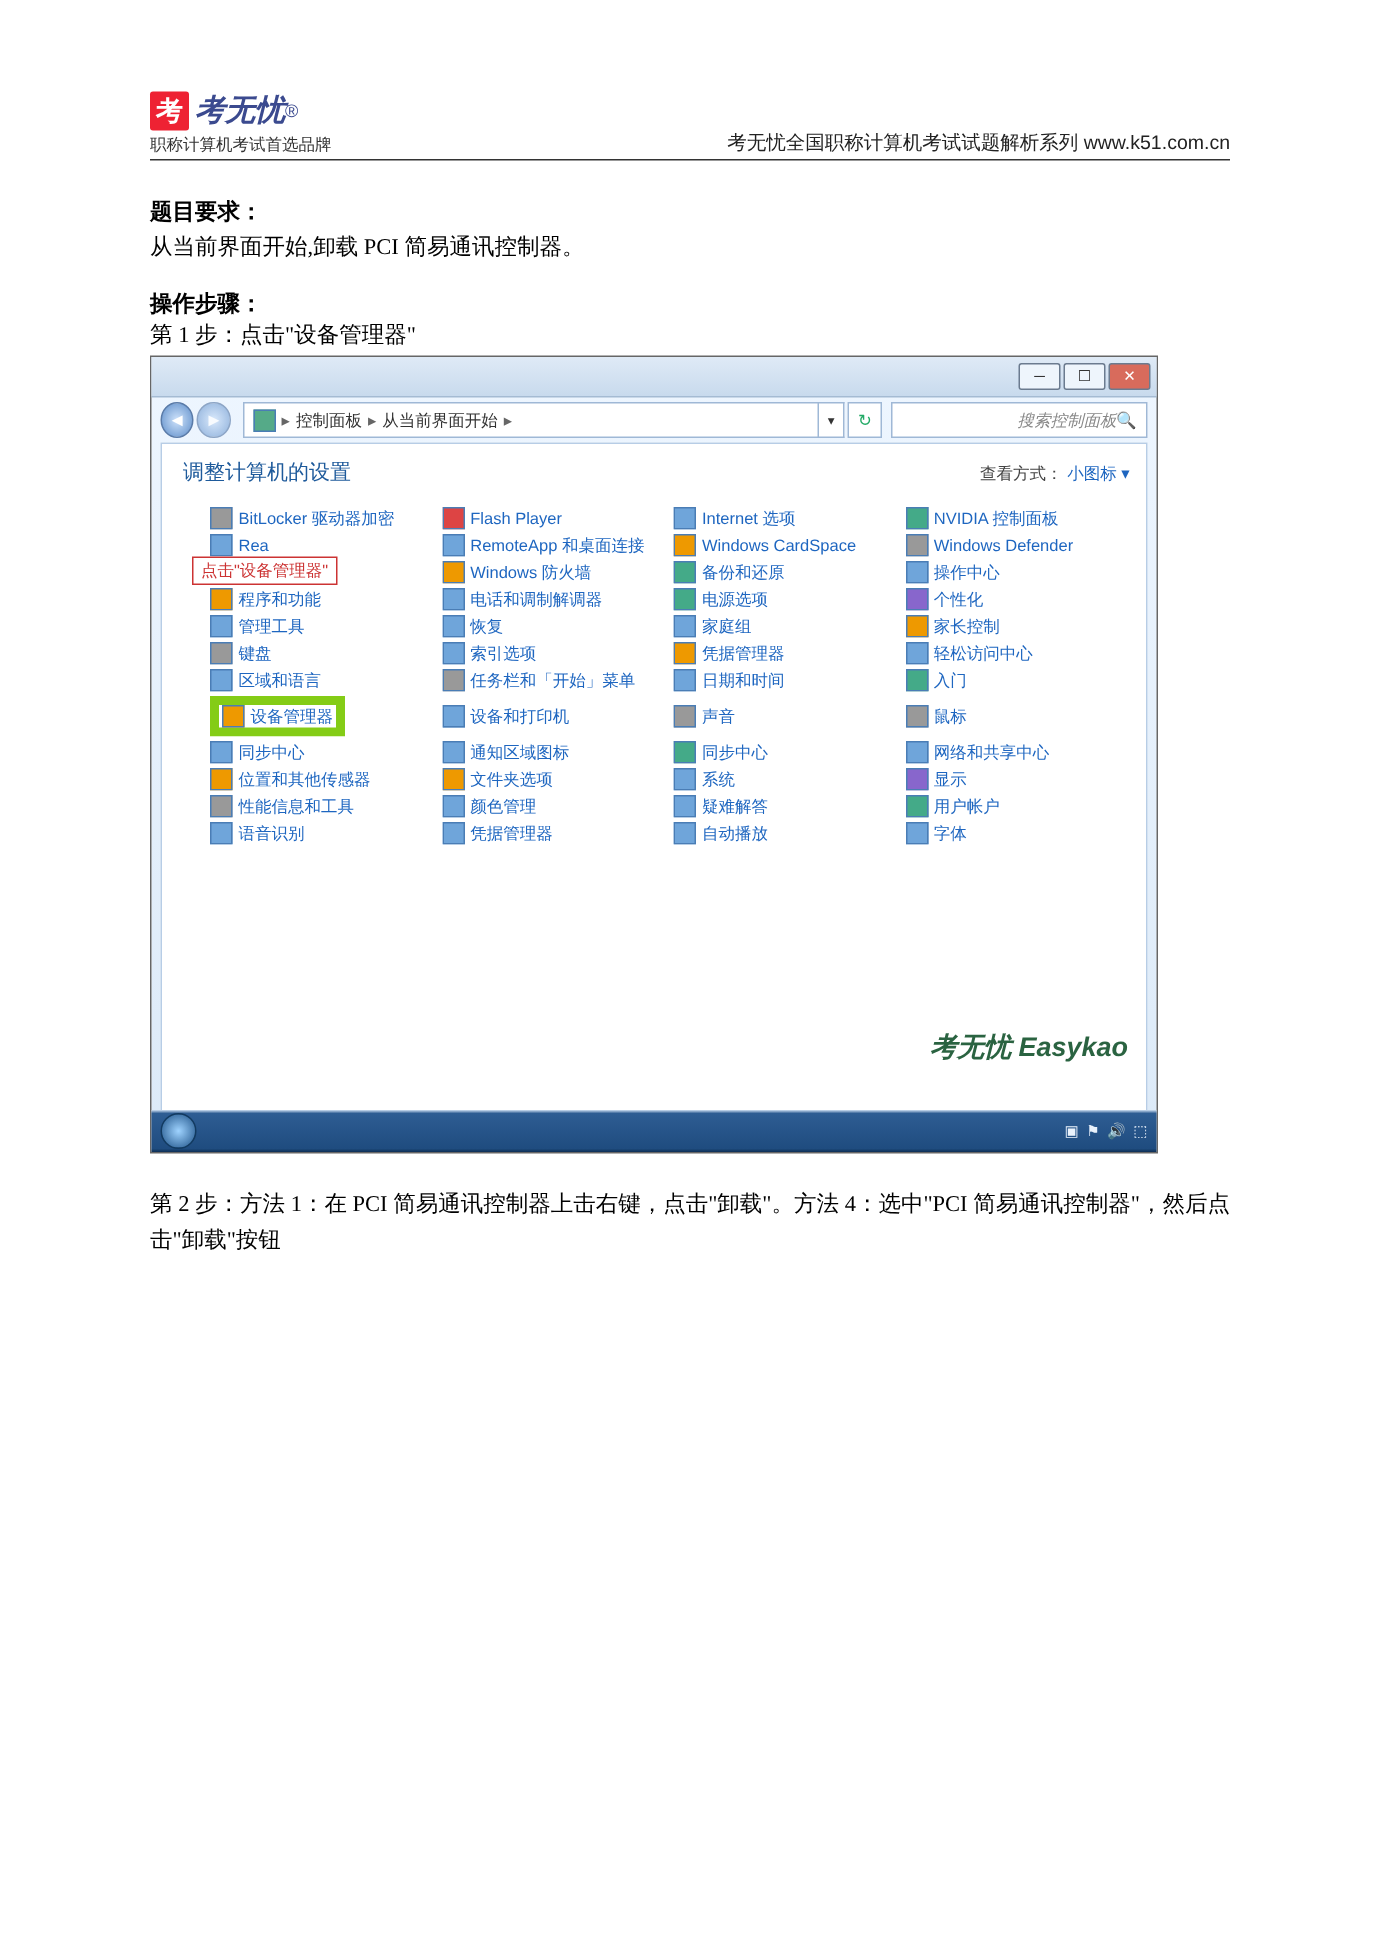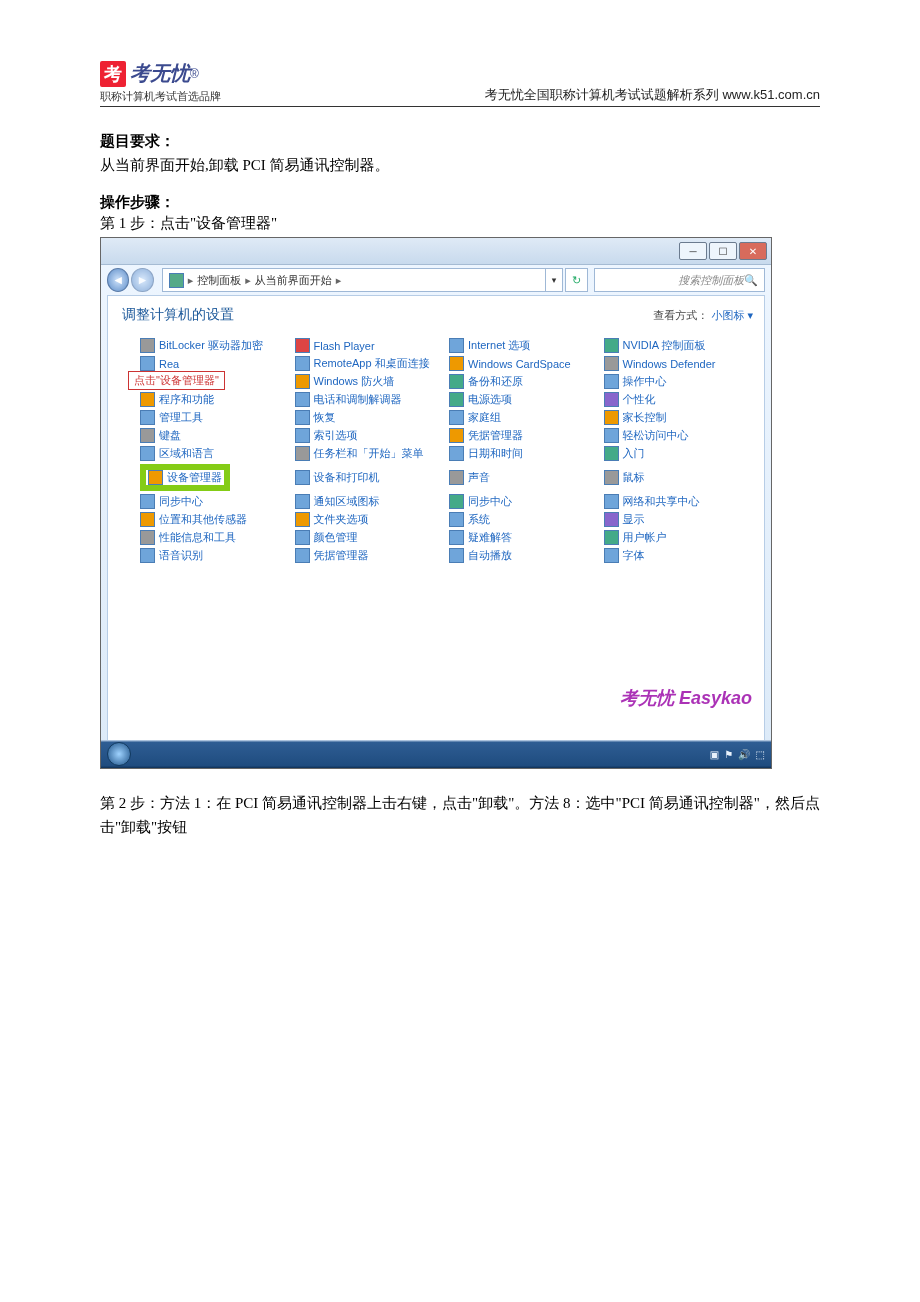--- a/index.html
+++ b/index.html
@@ -36,21 +36,21 @@
 .cp-header { display:flex; justify-content:space-between; align-items:center; padding:10px 11px 6px 14px; }
 .cp-title { color:#1e5a9b; font-size:14px; }
 .cp-view { font-size:11px; color:#444; }
 .cp-view a { color:#1e66c0; text-decoration:none; }
 .cp-grid { display:grid; grid-template-columns:1fr 1fr 1fr 1fr; column-gap:8px; row-gap:3px; padding:8px 14px 0 32px; font-size:11px; }
 .cp-item { display:flex; align-items:center; gap:4px; color:#1e66c0; white-space:nowrap; overflow:hidden; }
 .cp-ico { width:13px; height:13px; background:#6fa5da; border:1px solid #4a7db5; flex-shrink:0; }
 .cp-ico.red{background:#d44;} .cp-ico.green{background:#4a8;} .cp-ico.orange{background:#e90;} .cp-ico.purple{background:#86c;} .cp-ico.gray{background:#999;}
 .highlight-box { border:6px solid #84cc16; padding:0 2px; display:inline-flex; align-items:center; gap:4px; }
 .callout { position:absolute; left:20px; top:75px; background:#fff; border:1px solid #c33; color:#c33; font-size:11px; padding:1px 5px; z-index:5; }
-.watermark { position:absolute; right:12px; bottom:36px; color:#a21caf; font-size:18px; font-style:italic; font-weight:bold; opacity:.9; }
+.watermark { position:absolute; right:12px; bottom:36px; color:#14532d; font-size:18px; font-style:italic; font-weight:bold; opacity:.9; }
 .taskbar { position:absolute; left:0; right:0; bottom:0; height:28px; background:linear-gradient(#cfe0f3 0%, #2e5d93 8%, #1f4c7f 92%, #0d2f55 100%); display:flex; align-items:center; padding:0 6px; }
 .start-orb { width:22px; height:22px; border-radius:50%; background:radial-gradient(#9fd3ff,#1b4f85); border:1px solid #123a60; }
 .tray { margin-left:auto; display:flex; gap:5px; align-items:center; }
 .tray span { color:#e9f2fc; font-size:10px; }
 </style>
 </head>
 <body>
 
 <div class="page">
   <div class="header">
@@ -324,14 +324,14 @@
       <div class="start-orb"></div>
       <div class="tray">
         <span>▣</span>
         <span>⚑</span>
         <span>🔊</span>
         <span>⬚</span>
       </div>
     </div>
   </div>
 
-  <div class="body-text">第 2 步：方法 1：在 PCI 简易通讯控制器上击右键，点击"卸载"。方法 8：选中"PCI 简易通讯控制器"，然后点击"卸载"按钮</div>
+  <div class="body-text">第 2 步：方法 1：在 PCI 简易通讯控制器上击右键，点击"卸载"。方法 4：选中"PCI 简易通讯控制器"，然后点击"卸载"按钮</div>
 </div>
 
 </body></html>

